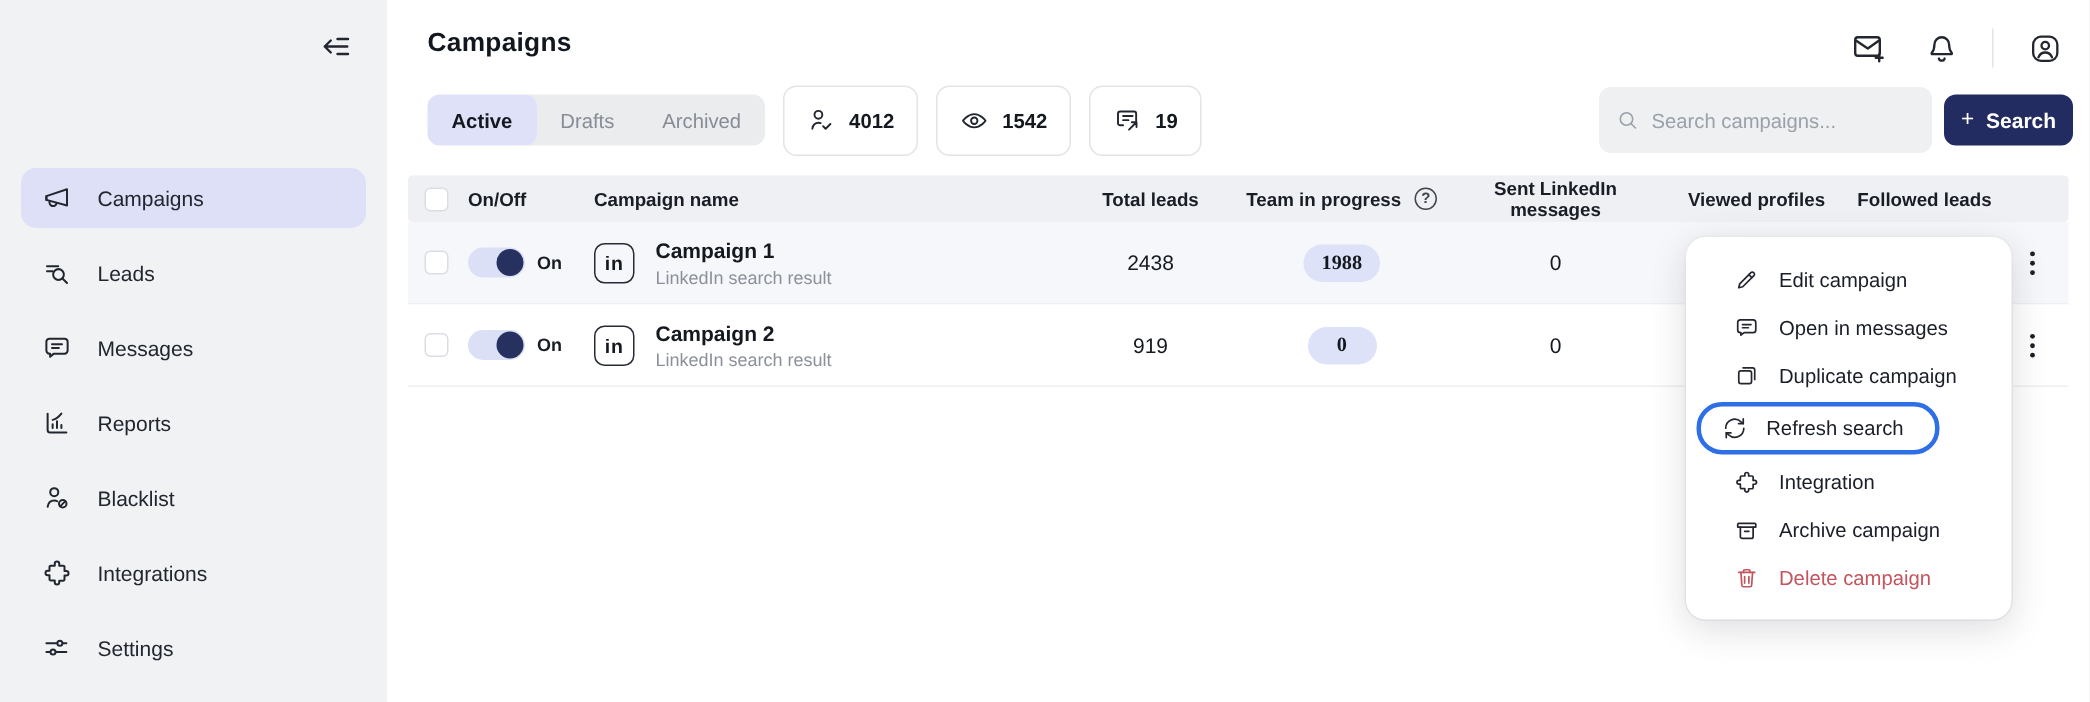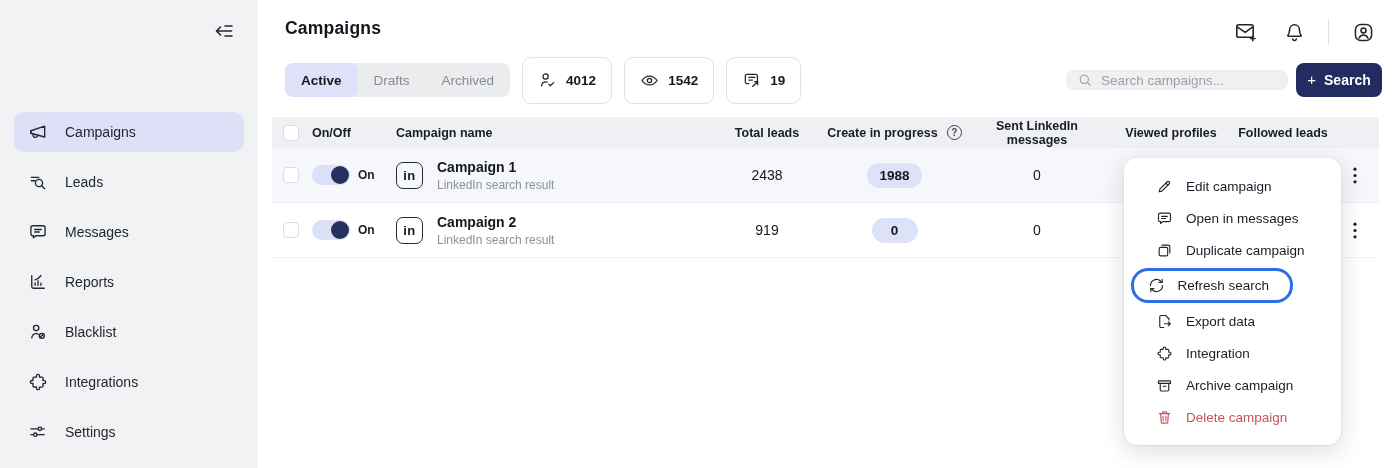--- a/index.html
+++ b/index.html
@@ -32,21 +32,21 @@
   .top-icons .icon-btn { margin-left:20px; }
   .v-divider { width:1px; height:26px; background:#e3e4e8; margin-left:20px; }
 
   
   .toolbar { position:absolute; left:27px; right:11px; top:62px; height:36px; display:flex; align-items:center; }
   .tabs { display:flex; background:#ebecee; border-radius:8px; height:34px; overflow:hidden; }
   .tab { padding:0 16px; display:flex; align-items:center; font-size:13.5px; color:#878c96; cursor:pointer; white-space:nowrap; }
   .tab.active { background:#dfe1f9; border-radius:8px; color:#14181f; font-weight:700; }
   .chip { display:flex; align-items:center; gap:9px; height:47px; padding:0 15px; margin-left:12px; background:#fff; border:1px solid #e2e4e8; border-radius:9px; font-size:13.5px; font-weight:700; color:#14181f; cursor:pointer; }
   .chip-ic { width:19px; height:19px; color:#22262f; }
-  .searchbox { margin-left:auto; width:222px; height:20px; background:#eef0f2; border-radius:8px; display:flex; align-items:center; padding:0 11px; gap:8px; color:#9aa1ab; }
+  .searchbox { margin-left:auto; width:222px; height:44px; background:#eef0f2; border-radius:8px; display:flex; align-items:center; padding:0 11px; gap:8px; color:#9aa1ab; }
   .searchbox input { border:0; outline:0; background:transparent; font-family:inherit; font-size:13.5px; color:#3a3f49; width:100%; }
   .searchbox input::placeholder { color:#9aa1ab; }
   .create-btn { margin-left:8px; width:86px; height:34px; background:#232c60; border:0; border-radius:8px; color:#fff; font-family:inherit; font-size:14px; font-weight:600; display:flex; align-items:center; justify-content:center; gap:8px; cursor:pointer; }
   .create-plus { font-size:15px; font-weight:400; position:relative; top:-1px; }
 
   
   .table { position:absolute; left:14px; right:14px; top:117px; }
   .thead { height:31px; background:#eef0f3; border-radius:3px; display:flex; align-items:center; font-size:12.5px; font-weight:700; color:#191d26; }
   .trow { height:55px; display:flex; align-items:center; font-size:14px; border-bottom:1px solid #eef0f2; background:#fff; }
   .trow.alt { background:#f5f7fa; }
@@ -60,21 +60,21 @@
   .c-followed { width:96px; display:flex; justify-content:center; }
   .c-kebab { width:48px; display:flex; justify-content:center; }
   .checkbox { width:16px; height:16px; border:1.5px solid #dadde3; border-radius:4px; background:#fff; cursor:pointer; }
   .toggle { width:38px; height:20px; border-radius:10px; background:#dbe0f6; position:relative; cursor:pointer; flex:none; }
   .toggle-knob { position:absolute; right:1px; top:1px; width:18px; height:18px; border-radius:50%; background:#27315f; }
   .toggle-label { margin-left:8px; font-size:12px; font-weight:600; color:#191d26; }
   .li-badge { width:27px; height:27px; border:1.6px solid #262b36; border-radius:7px; display:flex; align-items:center; justify-content:center; font-size:13px; font-weight:600; color:#14181f; letter-spacing:.5px; flex:none; }
   .camp-name { font-size:14px; font-weight:600; color:#14181f; }
   .camp-sub { font-size:12px; color:#8b909a; margin-top:3px; }
   .num { font-weight:500; color:#14181f; }
-  .pill { min-width:46px; height:25px; padding:0 12px; border-radius:13px; background:#dde2f8; display:inline-flex; align-items:center; justify-content:center; font-size:13.5px; font-weight:600; color:#14181f; }
+  .pill { min-width:46px; height:25px; padding:0 12px; border-radius:13px; background:#dde2f8; display:inline-flex; align-items:center; justify-content:center; font-size:13.5px; font-weight:600; color:#14181f;font-family:Liberation Serif, serif; }
   .qmark { width:15px; height:15px; border:1.2px solid #41454f; border-radius:50%; display:inline-flex; align-items:center; justify-content:center; font-size:10px; font-weight:600; color:#41454f; margin-left:3px; }
   .kebab-btn { width:26px; height:26px; display:flex; align-items:center; justify-content:center; cursor:pointer; color:#1b1f28; }
 
   
   .menu { position:absolute; left:1124px; top:158px; width:217px; background:#fff; border-radius:13px; padding:12px 0; box-shadow:0 6px 24px rgba(25,30,48,.15), 0 0 0 1px #f0f1f4; z-index:10; }
   .mi { height:32px; display:flex; align-items:center; gap:13px; padding:0 10px 0 32px; font-size:13.5px; font-weight:500; color:#1a1e28; cursor:pointer; }
   .mi-ic { width:17px; height:17px; flex:none; color:#23262e; }
   .mi-hl { height:35px; width:fit-content; margin:2px 0 2px 7px; border:3.5px solid #2e6fe8; border-radius:17px; padding:0 21px 0 13.5px; }
   .mi-danger { color:#c4545e; }
   .mi-danger .mi-ic { color:#c4545e; }
@@ -254,21 +254,21 @@
 
     <div class="table">
       <div class="thead">
         <div class="c-check">
             <span class="checkbox"></span>
           </div>
         <div class="c-onoff">On/Off</div>
         <div class="c-name">Campaign name</div>
         <div class="c-total">Total leads</div>
         <div class="c-progress">
-          <span>Create in progress</span>
+          <span>Team in progress</span>
           <span class="qmark">?</span>
         </div>
         <div class="c-sent">Sent LinkedIn messages</div>
         <div class="c-viewed">Viewed profiles</div>
         <div class="c-followed">Followed leads</div>
         <div class="c-kebab"></div>
       </div>
 
       <div class="trow alt">
         <div class="c-check">
@@ -385,30 +385,20 @@
             <path d="M20 3.2v4.4h-4.4"></path>
             <path d="M20.5 12a8.5 8.5 0 0 1-14.2 6.3L4 16.4"></path>
             <path d="M4 20.8v-4.4h4.4"></path>
           </svg>
       </span>
       <span>Refresh search</span>
     </div>
     <div class="mi">
       <span class="mi-ic">
         <svg width="17" height="17" viewBox="0 0 24 24" class="stroke">
-            <path d="M13.5 3.5H7A1.7 1.7 0 0 0 5.3 5.2v13.6A1.7 1.7 0 0 0 7 20.5h4"></path>
-            <path d="M13.5 3.5l5 5V10"></path>
-            <path d="M12 15.2h8.2M17.3 12.4l2.9 2.8-2.9 2.8"></path>
-          </svg>
-      </span>
-      <span>Export data</span>
-    </div>
-    <div class="mi">
-      <span class="mi-ic">
-        <svg width="17" height="17" viewBox="0 0 24 24" class="stroke">
             <path d="M10.2 4.6a1.8 1.8 0 0 1 3.6 0v1.5h3.1a1.1 1.1 0 0 1 1.1 1.1v3.1h1.4a1.8 1.8 0 0 1 0 3.6H18v3.1a1.1 1.1 0 0 1-1.1 1.1h-3.1v1.3a1.8 1.8 0 0 1-3.6 0V18H7.1A1.1 1.1 0 0 1 6 16.9v-3.1H4.6a1.8 1.8 0 0 1 0-3.6H6V7.2a1.1 1.1 0 0 1 1.1-1.1h3.1V4.6z"></path>
           </svg>
       </span>
       <span>Integration</span>
     </div>
     <div class="mi">
       <span class="mi-ic">
         <svg width="17" height="17" viewBox="0 0 24 24" class="stroke">
             <path d="M4.5 5.5h15a1 1 0 0 1 1 1V9h-17V6.5a1 1 0 0 1 1-1z"></path>
             <path d="M6 9v9a1.7 1.7 0 0 0 1.7 1.7h8.6A1.7 1.7 0 0 0 18 18V9"></path>

